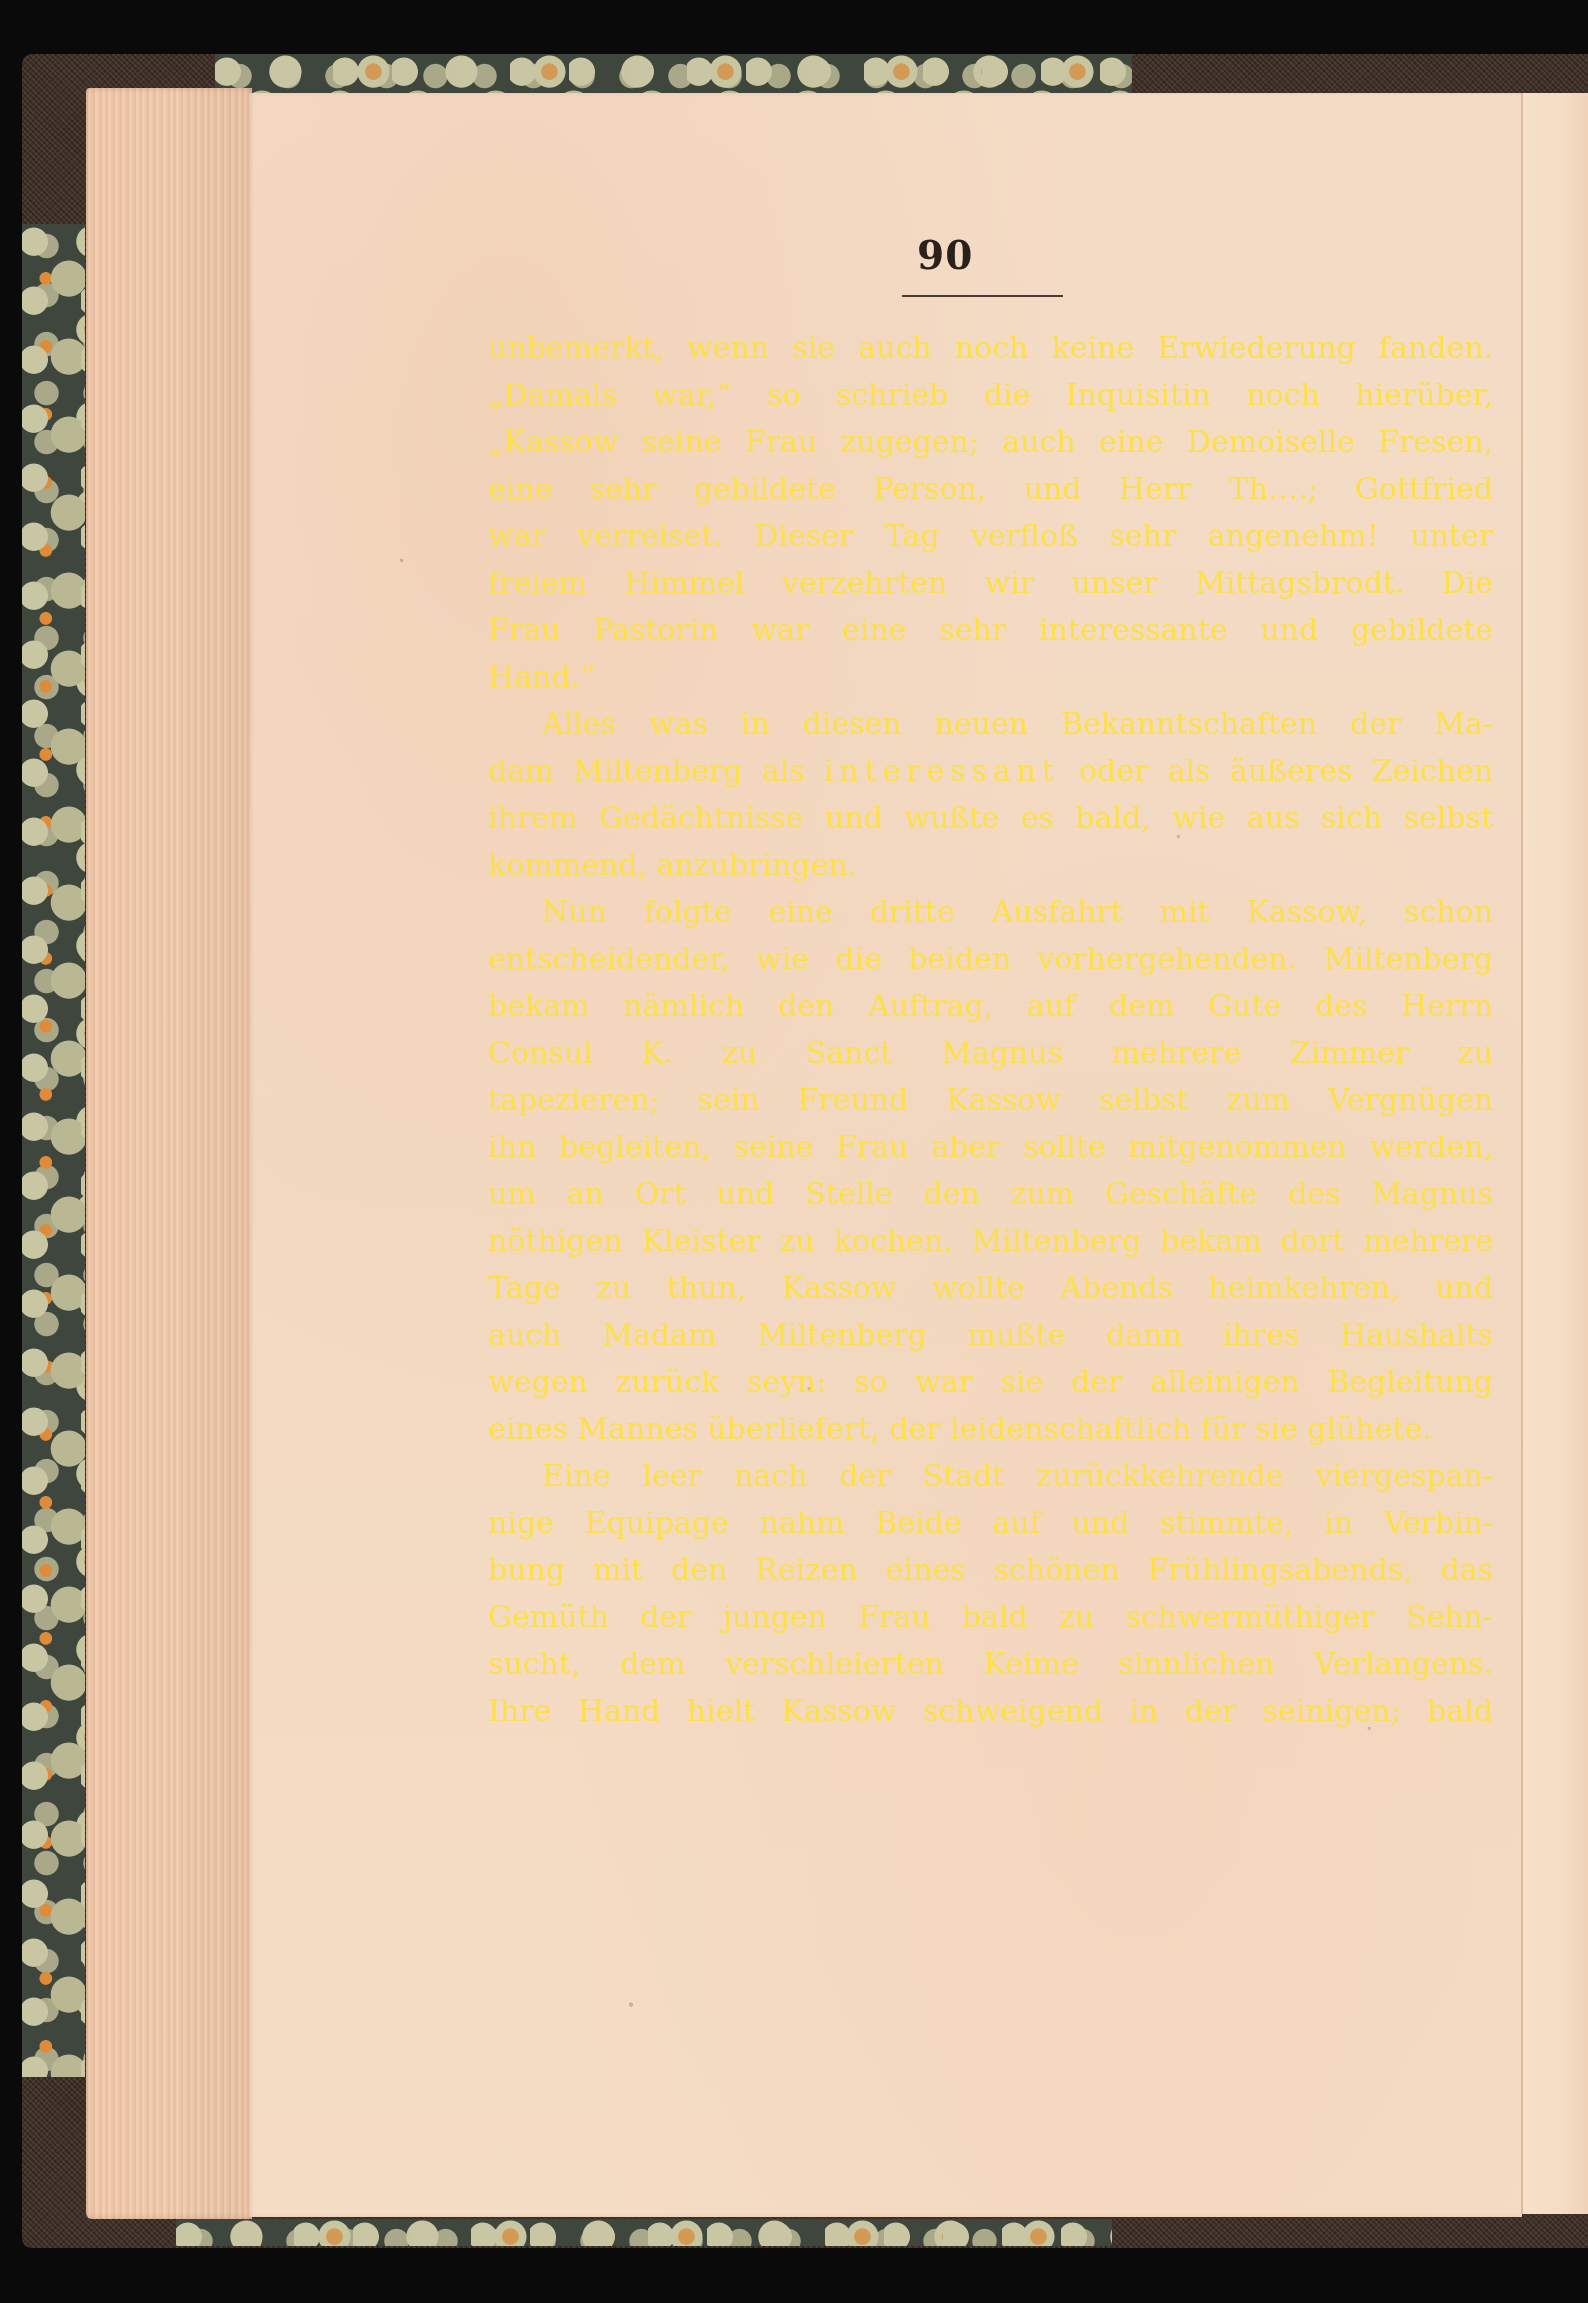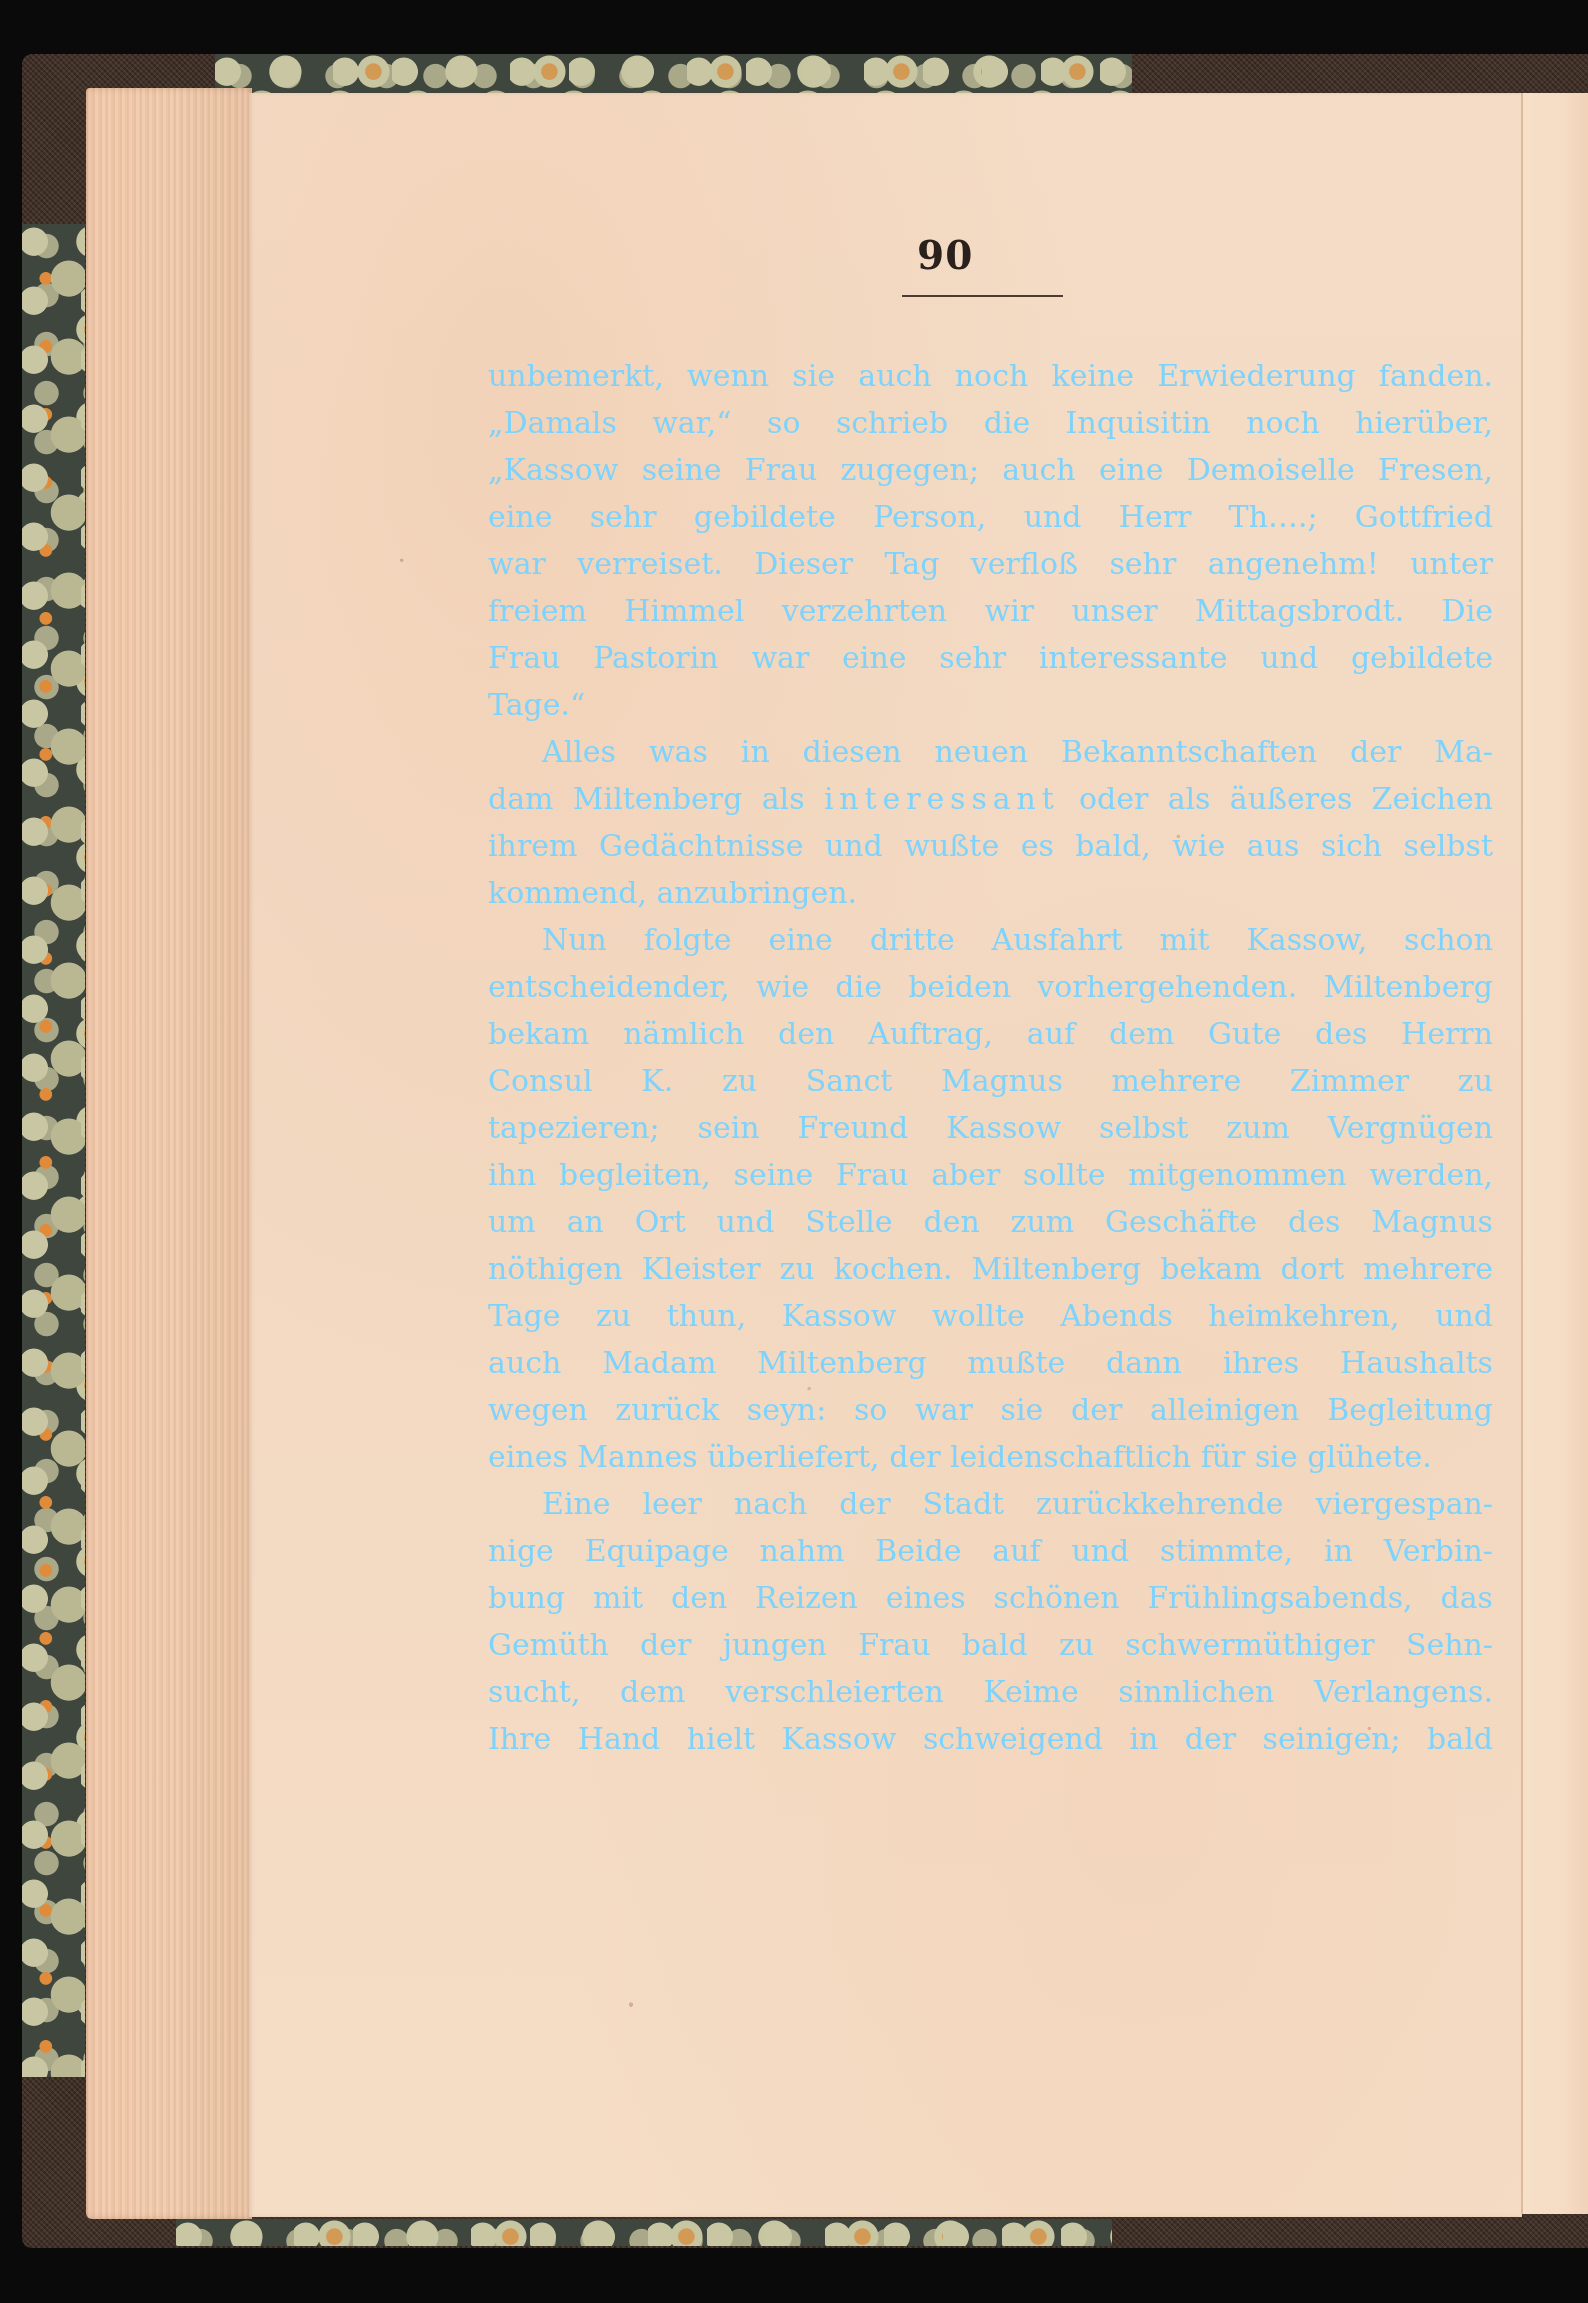--- a/index.html
+++ b/index.html
@@ -93,23 +93,23 @@
       letter-spacing: 1px;
     }
     .page-rule {
       position: absolute;
       left: 902px; top: 295px;
       width: 161px; height: 2px;
       background: #4a3b33;
     }
     .text-block {
       position: absolute;
-      left: 488px; top: 352px;
+      left: 488px; top: 324px;
       width: 1005px;
-      color: #7dd3fc;
+      color: #fde047;
       font-family: "DejaVu Serif", serif;
       font-size: 30px;
       line-height: 47px;
     }
     .line {
       display: block;
       white-space: nowrap;
       text-align: justify;
       text-align-last: justify;
       height: 47px;
@@ -153,21 +153,21 @@
 <div class="page-rule"></div>
 
 <div class="text-block" id="text-block">
     <span class="line">unbemerkt, wenn sie auch noch keine Erwiederung fanden.</span>
     <span class="line">„Damals war,“ so schrieb die Inquisitin noch hierüber,</span>
     <span class="line">„Kassow seine Frau zugegen; auch eine Demoiselle Fresen,</span>
     <span class="line">eine sehr gebildete Person, und Herr Th….; Gottfried</span>
     <span class="line">war verreiset. Dieser Tag verfloß sehr angenehm! unter</span>
     <span class="line">freiem Himmel verzehrten wir unser Mittagsbrodt. Die</span>
     <span class="line">Frau Pastorin war eine sehr interessante und gebildete</span>
-    <span class="line last">Tage.“</span>
+    <span class="line last">Hand.“</span>
     <span class="line indent">Alles was in diesen neuen Bekanntschaften der Ma-</span>
     <span class="line"><span>dam Miltenberg als </span><span class="spaced">interessant</span><span> oder als äußeres Zeichen</span></span>
     <span class="line">ihrem Gedächtnisse und wußte es bald, wie aus sich selbst</span>
     <span class="line last">kommend, anzubringen.</span>
     <span class="line indent">Nun folgte eine dritte Ausfahrt mit Kassow, schon</span>
     <span class="line">entscheidender, wie die beiden vorhergehenden. Miltenberg</span>
     <span class="line">bekam nämlich den Auftrag, auf dem Gute des Herrn</span>
     <span class="line">Consul K. zu Sanct Magnus mehrere Zimmer zu</span>
     <span class="line">tapezieren; sein Freund Kassow selbst zum Vergnügen</span>
     <span class="line">ihn begleiten, seine Frau aber sollte mitgenommen werden,</span>

